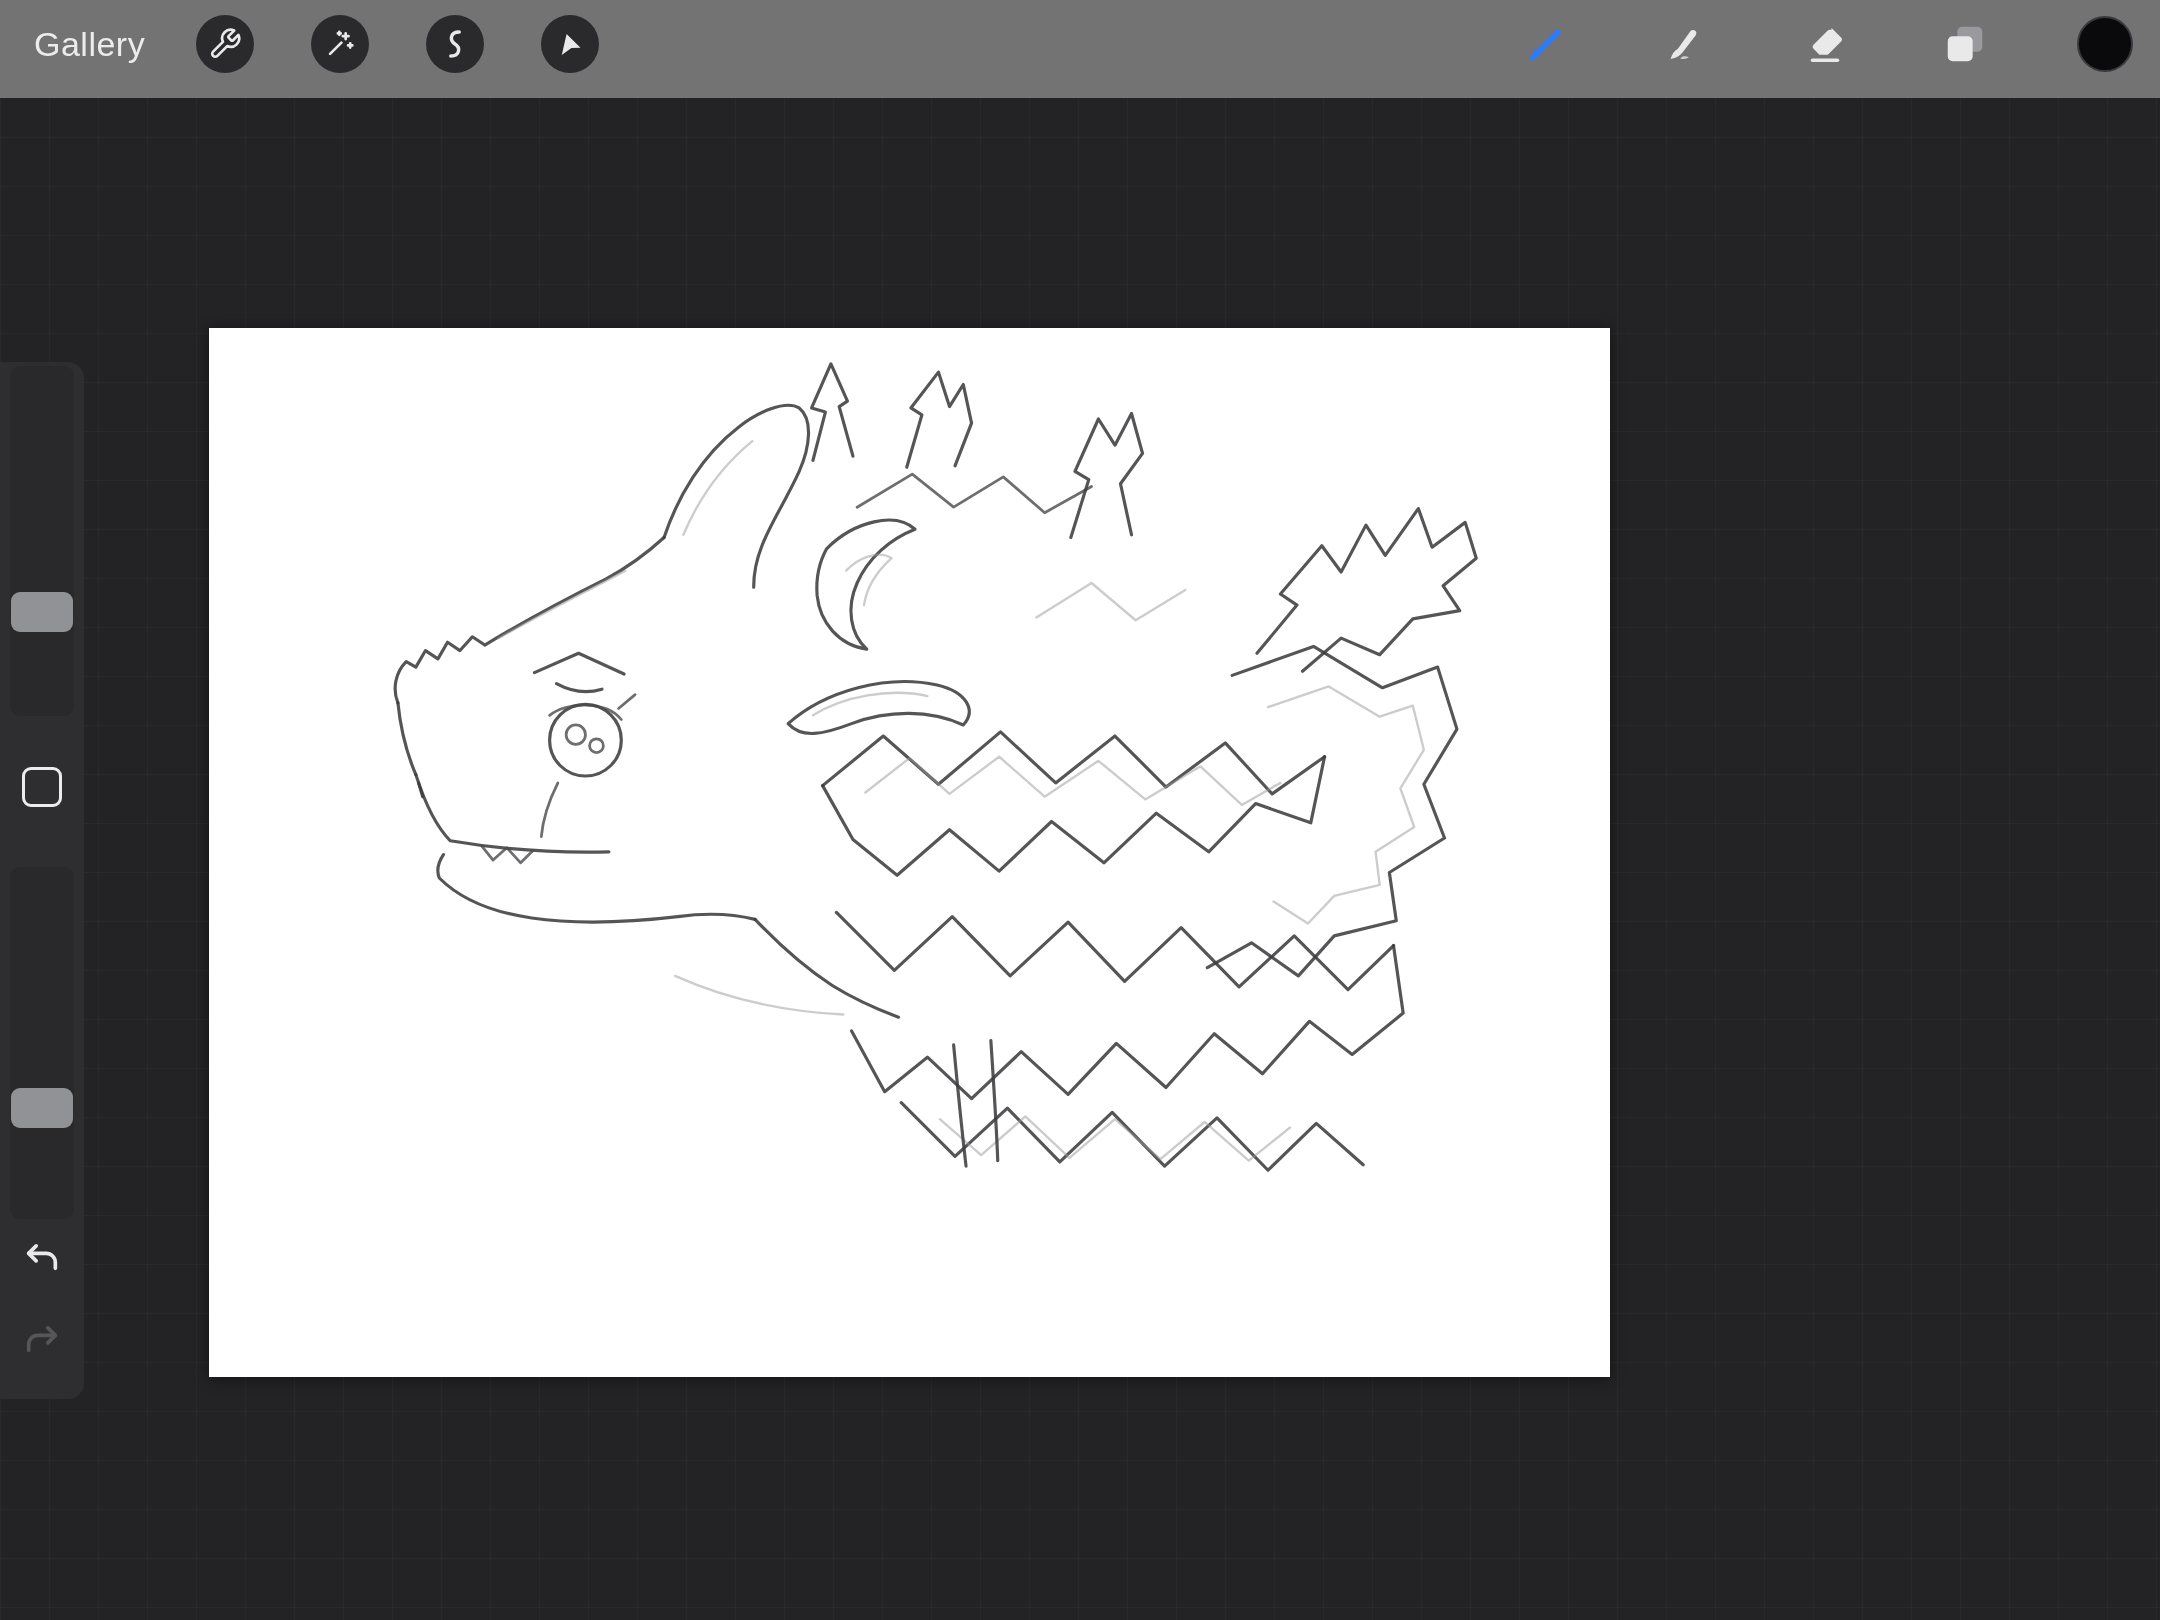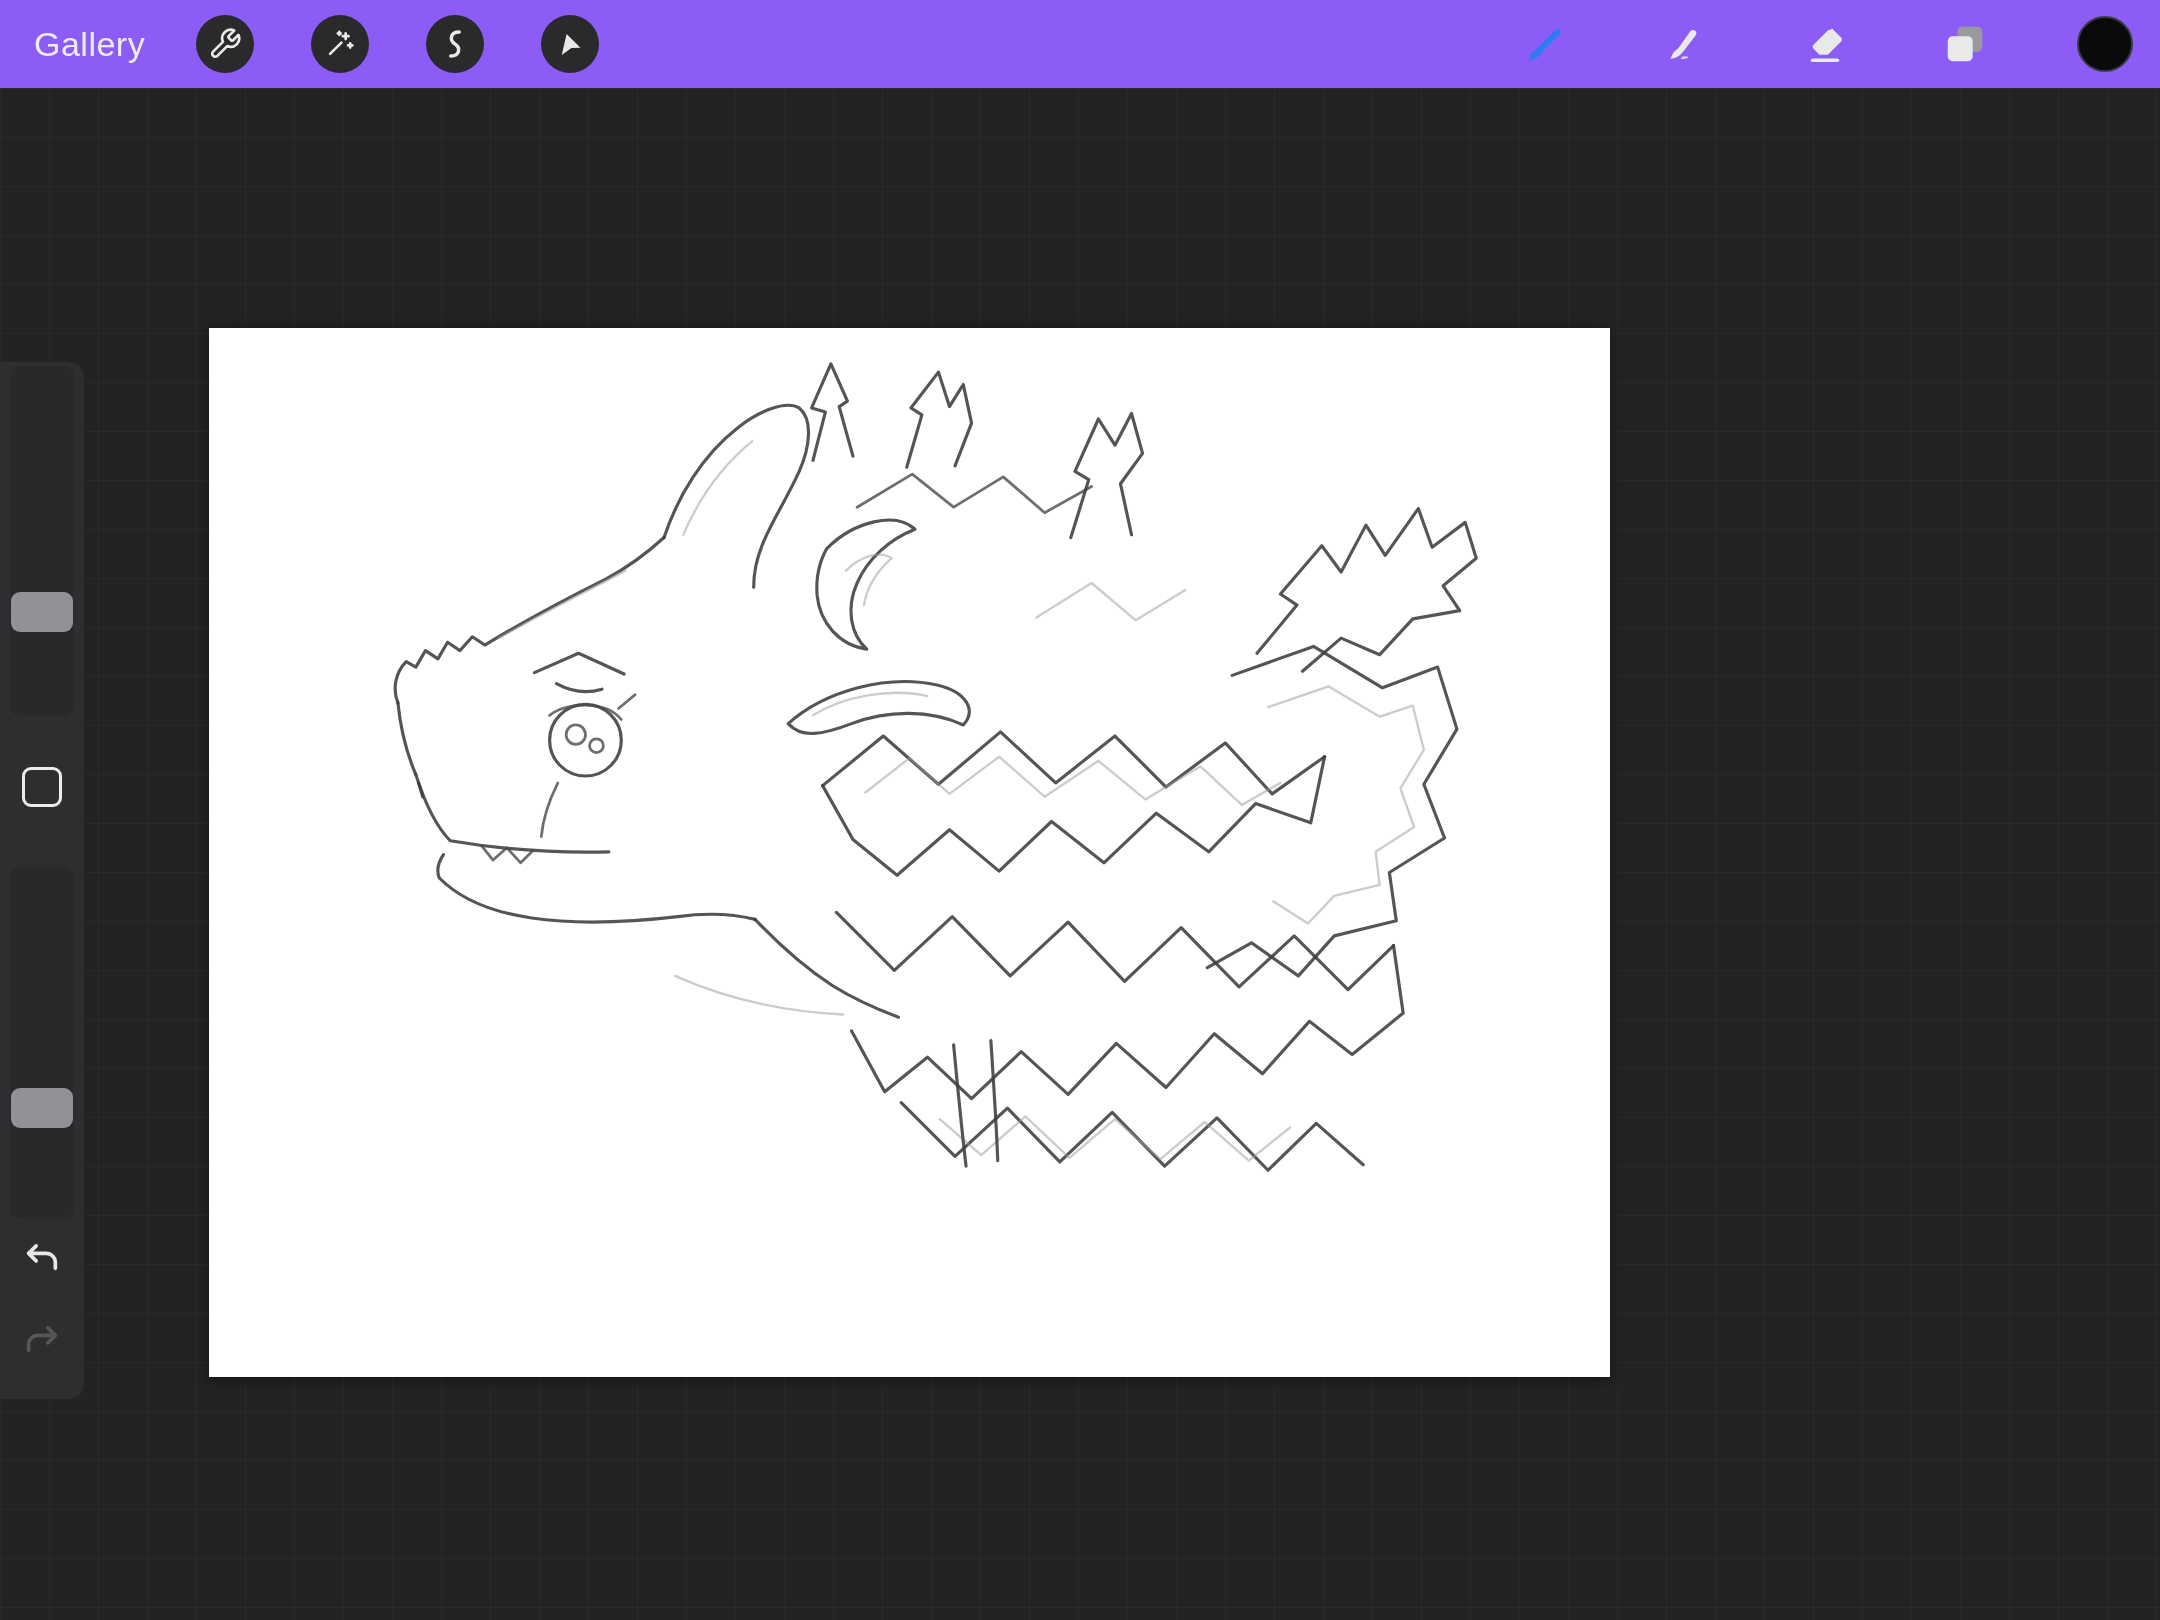--- a/index.html
+++ b/index.html
@@ -1,21 +1,21 @@
 <!DOCTYPE html>
 <html><head>
 <meta charset="utf-8">
 <style>
   * { margin:0; padding:0; box-sizing:border-box; }
   html,body { width:2160px; height:1620px; overflow:hidden; background:#1a1a1c;
               font-family:"Liberation Sans", sans-serif; }
 
   
-  .topbar { position:absolute; left:0; top:0; width:2160px; height:88px;
-            background:#8b5cf6; z-index:30; }
+  .topbar { position:absolute; left:0; top:0; width:2160px; height:98px;
+            background:#737373; z-index:30; }
   .gallery-btn { position:absolute; left:34px; top:0; height:88px; display:flex;
                  align-items:center; color:#ececec; font-size:34px; letter-spacing:.5px;
                  cursor:default; }
   .left-tools { position:absolute; left:196px; top:15px; display:flex; gap:57px; }
   .tool-circle { width:58px; height:58px; border-radius:50%; background:#2a2a2d;
                  display:flex; align-items:center; justify-content:center; }
   .right-tools { position:absolute; left:1516px; top:15px; display:flex; gap:82px;
                  align-items:center; }
   .tool-plain { width:58px; height:58px; display:flex; align-items:center;
                 justify-content:center; }

